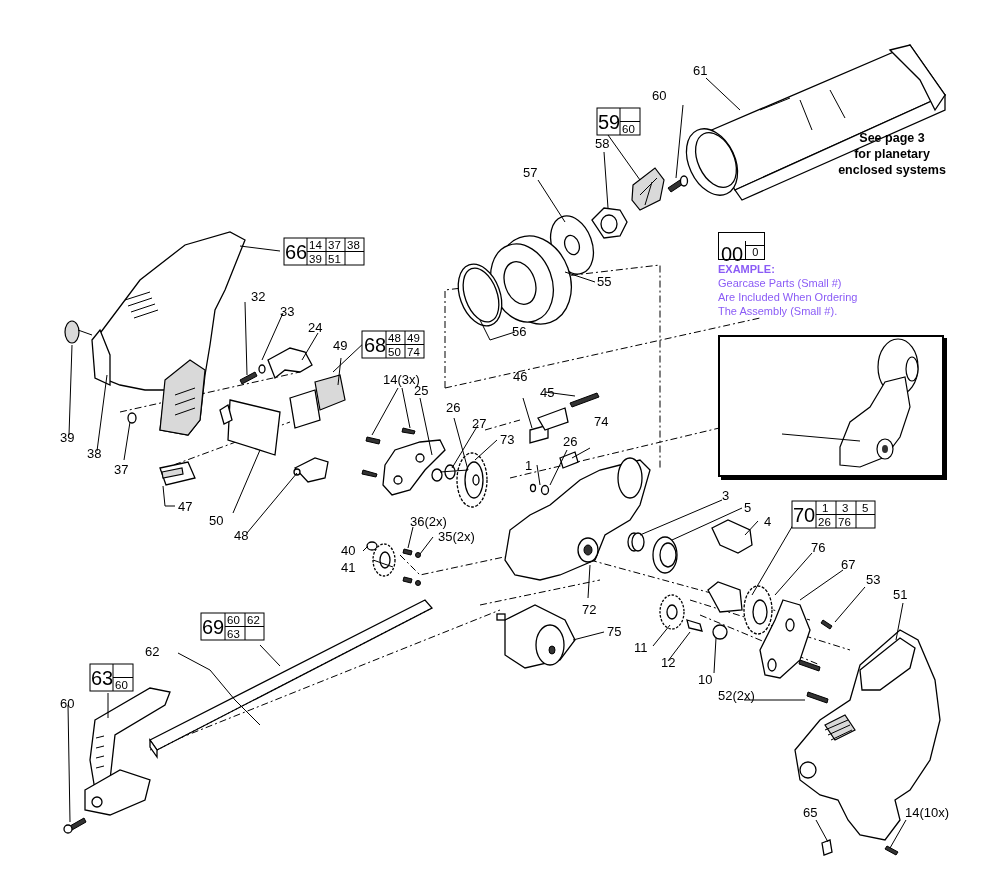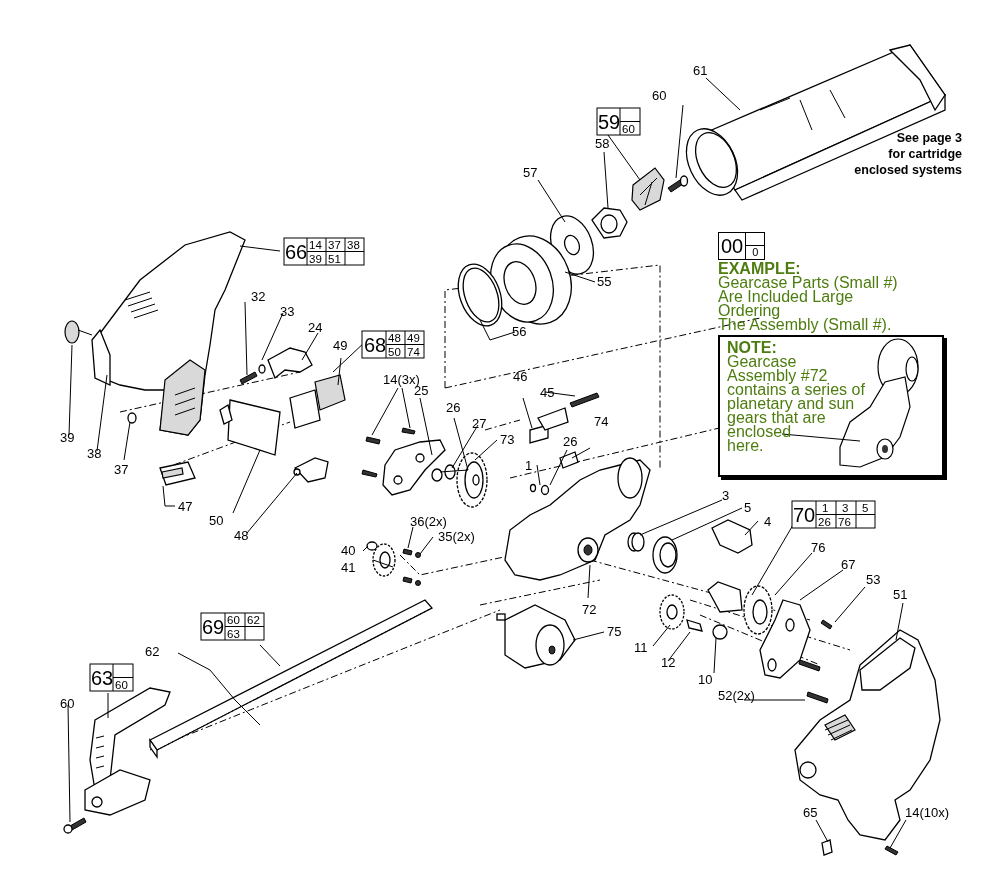--- a/index.html
+++ b/index.html
@@ -6,29 +6,29 @@
   body{width:1000px;height:879px;position:relative;overflow:hidden;font-family:"Liberation Sans",sans-serif;color:#000;}
   #dia{position:absolute;left:0;top:0;width:1000px;height:879px;}
   .lbl{font-family:"Liberation Sans",sans-serif;font-size:13px;fill:#000;}
   .kit-big{font-family:"Liberation Sans",sans-serif;font-size:20px;fill:#000;}
   .kit-sm{font-family:"Liberation Sans",sans-serif;font-size:11.5px;fill:#000;}
   .part{fill:#fff;stroke:#000;stroke-width:1.3;}
   .partd{fill:#d9d9d9;stroke:#000;stroke-width:1.2;}
   .dark{fill:#333;stroke:#000;stroke-width:1;}
   .lead{stroke:#000;stroke-width:1;fill:none;}
   .dash{stroke:#000;stroke-width:1;fill:none;stroke-dasharray:7 3 2 3;}
-  .note-text{position:absolute;font-family:"Liberation Sans",sans-serif;font-size:16px;line-height:14px;color:#4d7c0f;}
+  .note-text{position:absolute;font-family:"Liberation Sans",sans-serif;font-size:11px;line-height:14px;color:#8b5cf6;}
   .note-text b{font-weight:bold;}
-  #see-page{position:absolute;left:822px;top:130px;width:140px;text-align:right;font-weight:bold;font-size:12.5px;line-height:16px;}
+  #see-page{position:absolute;left:822px;top:130px;width:140px;text-align:center;font-weight:bold;font-size:12.5px;line-height:16px;}
   #example-text{left:718px;top:262px;width:200px;}
   #note-box{position:absolute;left:718px;top:335px;width:222px;height:138px;border:2px solid #000;box-shadow:3px 3px 0 #000;background:#fff;}
   #note-text{left:7px;top:4px;width:140px;}
   #note-box svg{position:absolute;left:0;top:0;}
   #example-kit{position:absolute;left:718px;top:232px;height:26px;display:flex;border:1px solid #000;}
-  #example-kit .big{font-size:20px;padding:0 2px;line-height:26px;border-right:1px solid #000;}
+  #example-kit .big{font-size:20px;padding:0 2px;line-height:26px;border-right:1px solid #000;margin-top:8px;}
   #example-kit .sm{width:18px;display:flex;flex-direction:column;}
   #example-kit .sm span{height:12px;font-size:11px;text-align:center;line-height:12px;}
   #example-kit .sm span:first-child{border-bottom:1px solid #000;}
 </style>
 </head>
 <body>
 
 <svg id="dia" viewBox="0 0 1000 879" xmlns="http://www.w3.org/2000/svg">
 
   <g>
@@ -460,49 +460,40 @@
     <rect x="90" y="664" width="43" height="27" fill="#fff" stroke="#000"></rect>
     <line x1="113" y1="664" x2="113" y2="691" stroke="#000"></line>
     <line x1="113" y1="677.5" x2="133" y2="677.5" stroke="#000"></line>
     <text class="kit-big" x="91" y="685">63</text>
     <text class="kit-sm" x="115" y="689">60</text>
   </g>
 </svg>
 
 <div id="see-page">
   <div>See page 3</div>
-  <div>for cartridge</div>
+  <div>for planetary</div>
   <div>enclosed systems</div>
 </div>
 
 <div id="example-kit">
   <div class="big">00</div>
   <div class="sm">
     <span></span>
     <span>0</span>
   </div>
 </div>
 <div id="example-text" class="note-text">
   <b>EXAMPLE:</b><br>
   <span>Gearcase Parts (Small #)</span><br>
-  <span>Are Included Large Ordering</span><br>
+  <span>Are Included When Ordering</span><br>
   <span>The Assembly (Small #).</span>
 </div>
 
 <div id="note-box">
   <svg width="222" height="138" viewBox="0 0 222 138">
     <ellipse cx="178" cy="30" rx="20" ry="28" fill="#fff" stroke="#000" stroke-width="1.2"></ellipse>
     <ellipse cx="192" cy="32" rx="6" ry="12" fill="#fff" stroke="#000" stroke-width="1.2"></ellipse>
     <path d="M120 110 L130 85 L150 70 L165 45 L185 40 L190 70 L180 100 L165 120 L140 130 L120 128 Z" fill="#fff" stroke="#000" stroke-width="1.2"></path>
     <ellipse cx="165" cy="112" rx="8" ry="10" fill="#fff" stroke="#000" stroke-width="1.2"></ellipse>
     <ellipse cx="165" cy="112" rx="3" ry="4" fill="#333"></ellipse>
     <path d="M62 97 L140 104" stroke="#000" stroke-width="1" fill="none"></path>
   </svg>
-  <div id="note-text" class="note-text">
-    <b>NOTE:</b><br>
-    <span>Gearcase Assembly #72</span><br>
-    <span>contains a series of</span><br>
-    <span>planetary and sun</span><br>
-    <span>gears that are</span><br>
-    <span>enclosed</span><br>
-    <span>here.</span>
-  </div>
 </div>
 
 </body></html>

